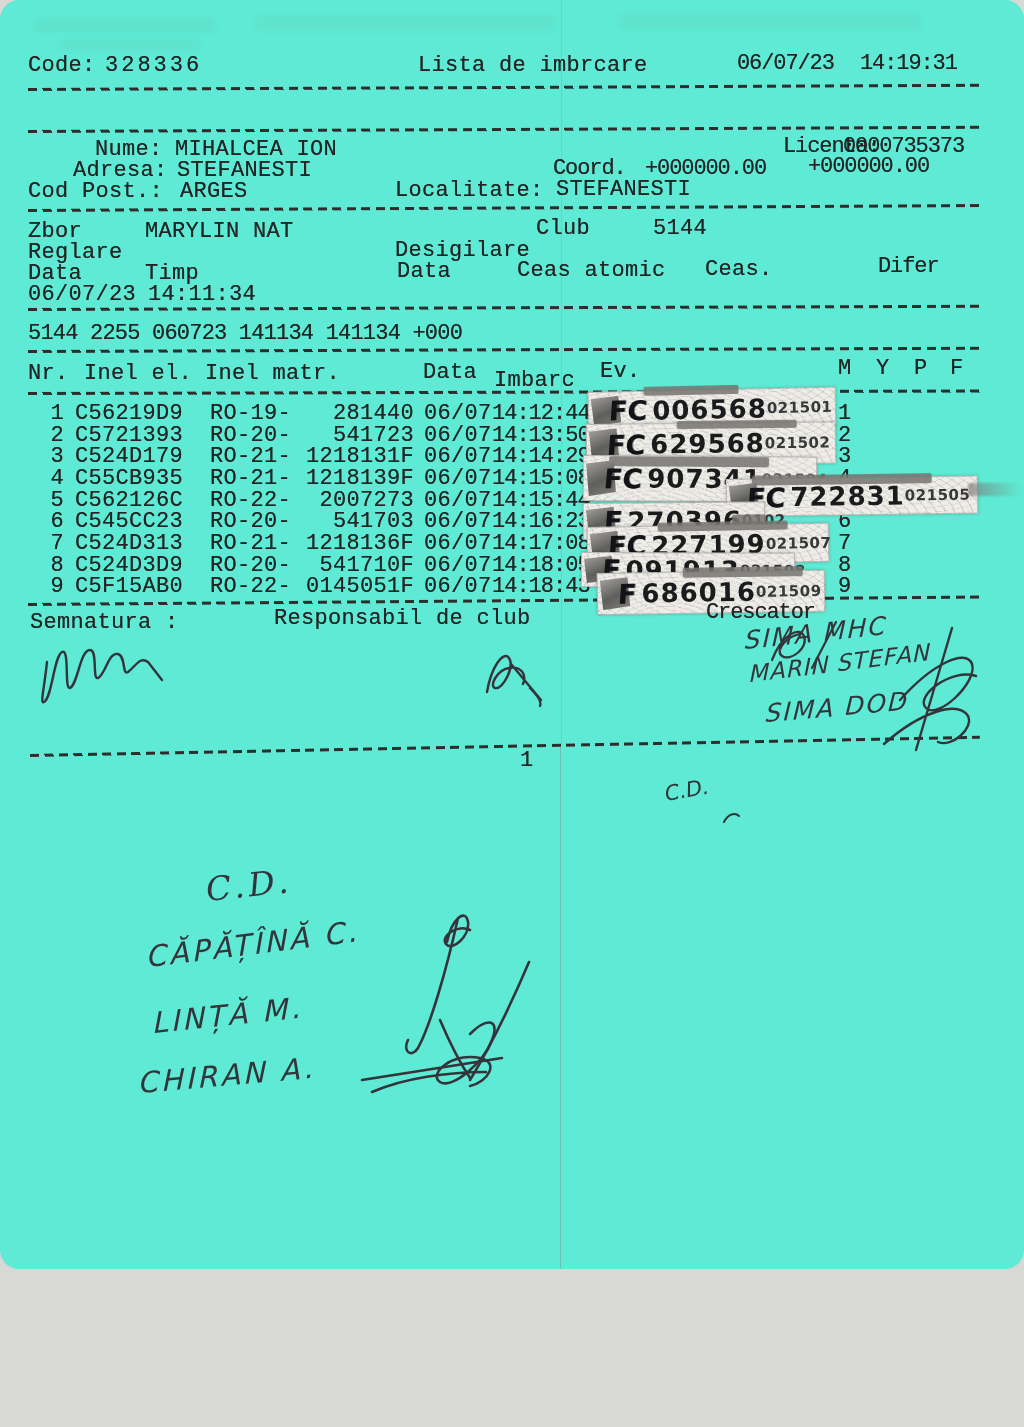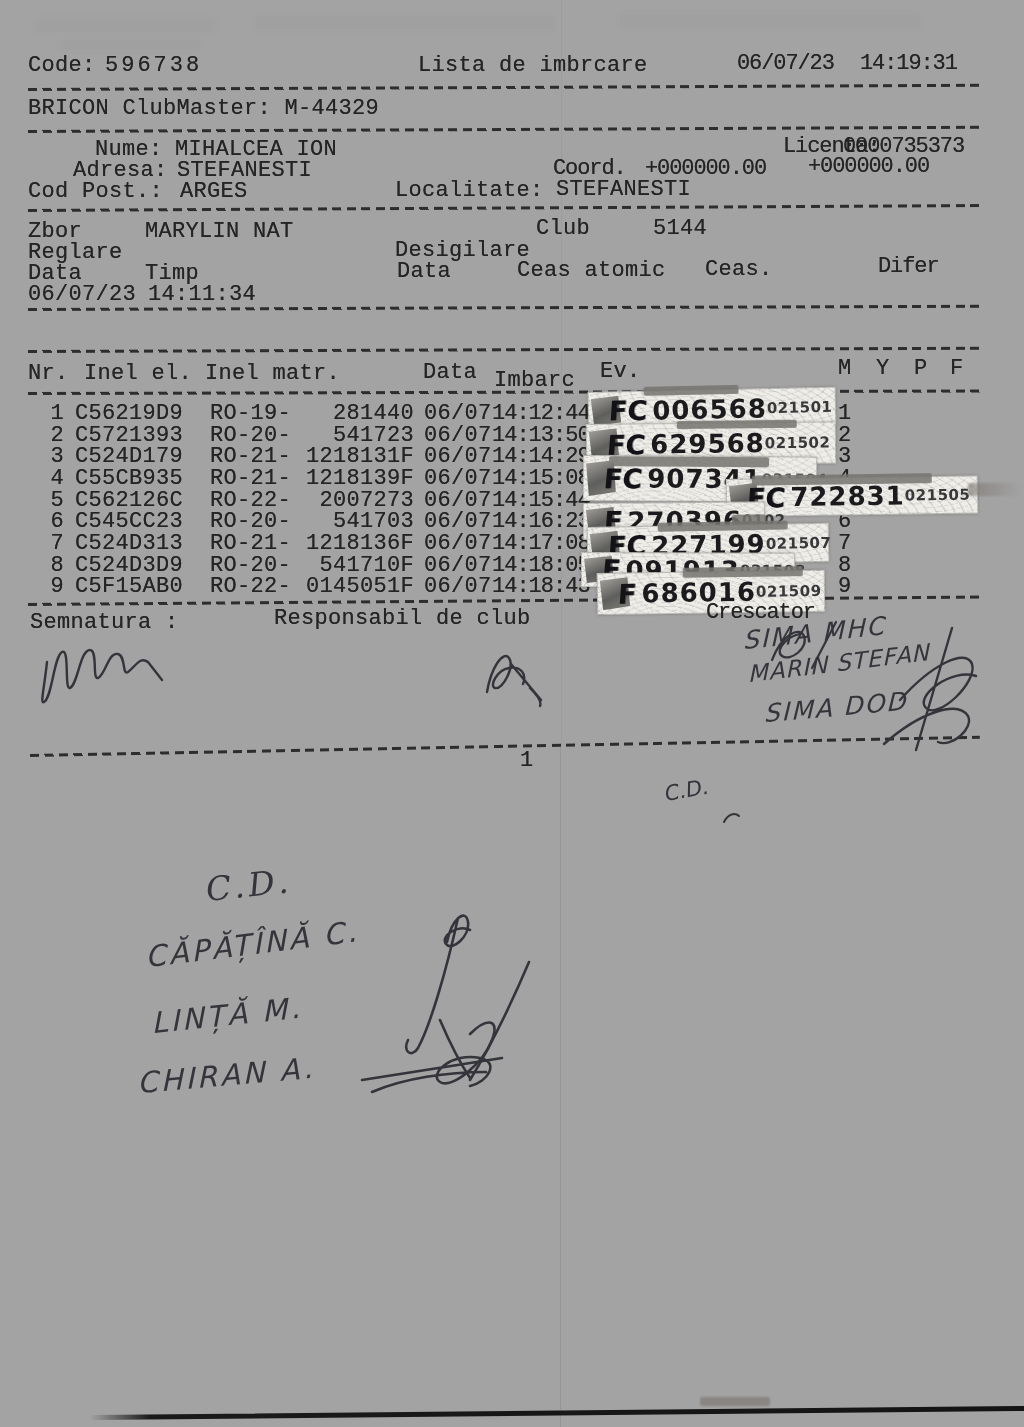--- a/index.html
+++ b/index.html
@@ -1,19 +1,19 @@
 <!DOCTYPE html>
 <html><head>
 <meta charset="utf-8">
 <style>
   html,body{margin:0;padding:0;background:#d8d8d4;}
   .page{
-    position:relative;width:1024px;height:1427px;margin:0 auto;
-    background:#a3a3a3;overflow:hidden;
-    font-family:"Liberation Mono",monospace;color:#232323;
+    position:relative;width:1024px;height:1269px;margin:0 auto;
+    background:#5eead4;overflow:hidden;
+    font-family:"Liberation Mono",monospace;color:#232323;border-radius:19px;
   }
   
   .t{position:absolute;white-space:pre;font-family:"Liberation Mono",monospace;
      font-size:22px;line-height:22px;letter-spacing:.3px;color:#242424;
      text-shadow:0 0 .5px rgba(0,0,0,.55);}
   .rt{letter-spacing:-1.1px;}
   
   .dl{position:absolute;height:3px;transform-origin:left center;
       background:repeating-linear-gradient(90deg,#2d2d2d 0 9px,transparent 9px 14.5px);}
   
@@ -65,27 +65,26 @@
 <div class="page">
 
   <div class="ghost" style="left:35px;top:18px;width:180px;height:14px;"></div>
   <div class="ghost" style="left:255px;top:16px;width:300px;height:15px;"></div>
   <div class="ghost" style="left:620px;top:14px;width:300px;height:15px;"></div>
   <div class="ghost" style="left:60px;top:40px;width:140px;height:10px;"></div>
   <div class="vline" style="left:561px;top:0;height:745px;"></div>
   <div class="vline" style="left:560px;top:745px;height:682px;background:rgba(130,130,130,.38);"></div>
 
   <span class="t" style="left:28px;top:55px;">Code:</span>
-  <span class="t" style="left:105px;top:55px;letter-spacing:3px;">596738</span>
+  <span class="t" style="left:105px;top:55px;letter-spacing:3px;">328336</span>
   <span class="t" style="left:418px;top:55px;">Lista de imbrcare</span>
   <span class="t rt" style="left:737px;top:53px;">06/07/23</span>
   <span class="t rt" style="left:860px;top:53px;">14:19:31</span>
   <div class="dl" style="left:28px;top:88px;width:957px;transform:rotate(-.25deg);"></div>
 
-  <span class="t" style="left:28px;top:98px;">BRICON ClubMaster: M-44329</span>
   <div class="dl" style="left:28px;top:130px;width:957px;transform:rotate(-.25deg);"></div>
 
   <span class="t" style="left:95px;top:139px;">Nume:</span>
   <span class="t" style="left:175px;top:139px;">MIHALCEA ION</span>
   <span class="t rt" style="left:735px;top:136px;margin-left:48px;">Licenta:</span>
   <span class="t rt" style="left:843px;top:136px;">0000735373</span>
   <span class="t" style="left:73px;top:160px;">Adresa:</span>
   <span class="t" style="left:177px;top:160px;">STEFANESTI</span>
   <span class="t rt" style="left:553px;top:158px;">Coord.</span>
   <span class="t rt" style="left:645px;top:158px;">+000000.00</span>
@@ -105,20 +104,21 @@
   <span class="t" style="left:28px;top:263px;">Data</span>
   <span class="t" style="left:145px;top:263px;">Timp</span>
   <span class="t" style="left:397px;top:261px;">Data</span>
   <span class="t" style="left:517px;top:260px;">Ceas atomic</span>
   <span class="t" style="left:705px;top:259px;">Ceas.</span>
   <span class="t rt" style="left:878px;top:256px;">Difer</span>
   <span class="t" style="left:28px;top:284px;">06/07/23</span>
   <span class="t" style="left:148px;top:284px;">14:11:34</span>
   <div class="dl" style="left:28px;top:308px;width:957px;transform:rotate(-.2deg);"></div>
 
+  <span class="t" style="left:28px;top:323px;letter-spacing:-.8px;">5144 2255 060723 141134 141134 +000</span>
   <div class="dl" style="left:28px;top:350px;width:957px;transform:rotate(-.2deg);"></div>
 
   <span class="t" style="left:28px;top:363px;">Nr.</span>
   <span class="t" style="left:84px;top:363px;">Inel el.</span>
   <span class="t" style="left:205px;top:363px;">Inel matr.</span>
   <span class="t" style="left:423px;top:362px;">Data</span>
   <span class="t" style="left:494px;top:370px;">Imbarc</span>
   <span class="t" style="left:600px;top:361px;">Ev.</span>
   <span class="t" style="left:838px;top:358px;">M</span>
   <span class="t" style="left:876px;top:358px;">Y</span>

